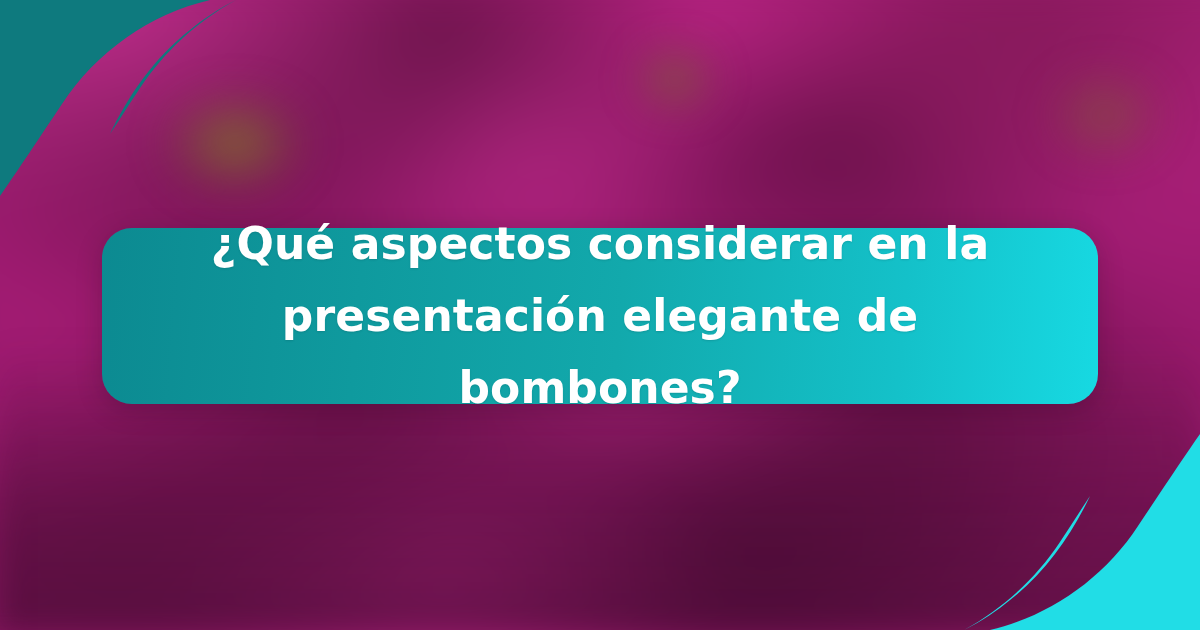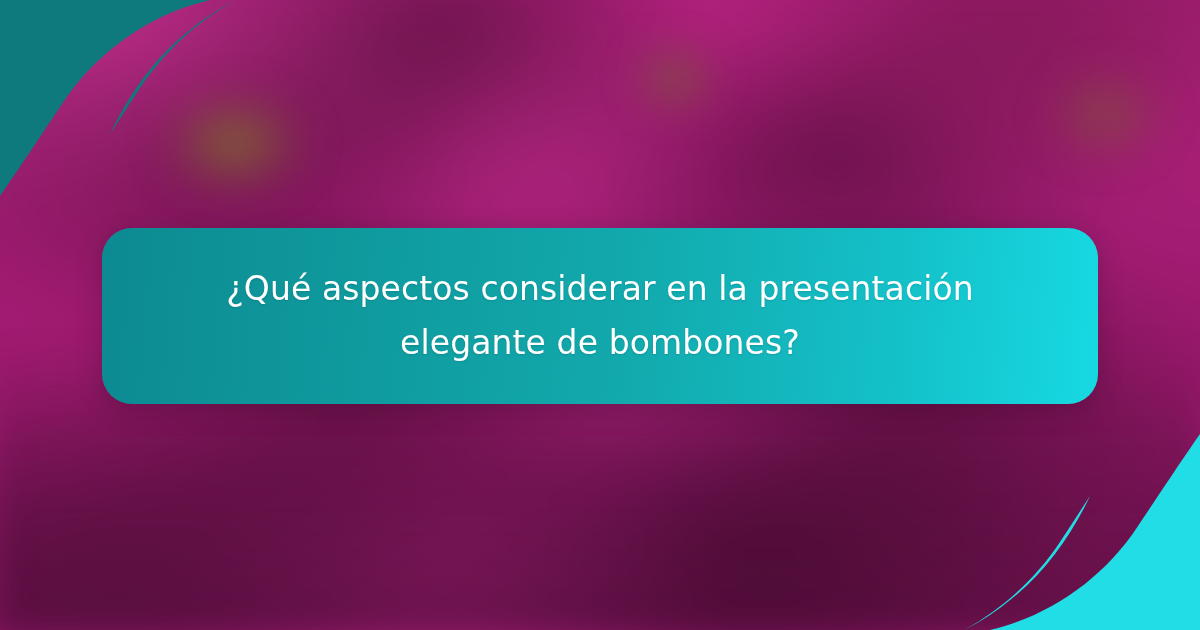--- a/index.html
+++ b/index.html
@@ -87,23 +87,23 @@
     height: 176px;
     border-radius: 30px;
     background: linear-gradient(95deg, #0c8a91 0%, #0f9a9e 26%, #12a9ac 52%, #14c1c9 80%, #17d9e2 100%);
     box-shadow: 0 6px 26px rgba(30,4,24,0.22);
     display: flex;
     align-items: center;
     justify-content: center;
   }
   .card-text {
     color: #ffffff;
-    font-size: 33px;
+    font-size: 44px;
     line-height: 1.63;
-    font-weight: 400;
+    font-weight: 700;
     text-align: center;
     letter-spacing: 0.1px;
     max-width: 800px;
     text-shadow: 0 1px 2px rgba(10,60,64,0.18);
   }
 </style>
 </head>
 <body>
 
 <div id="canvas">

